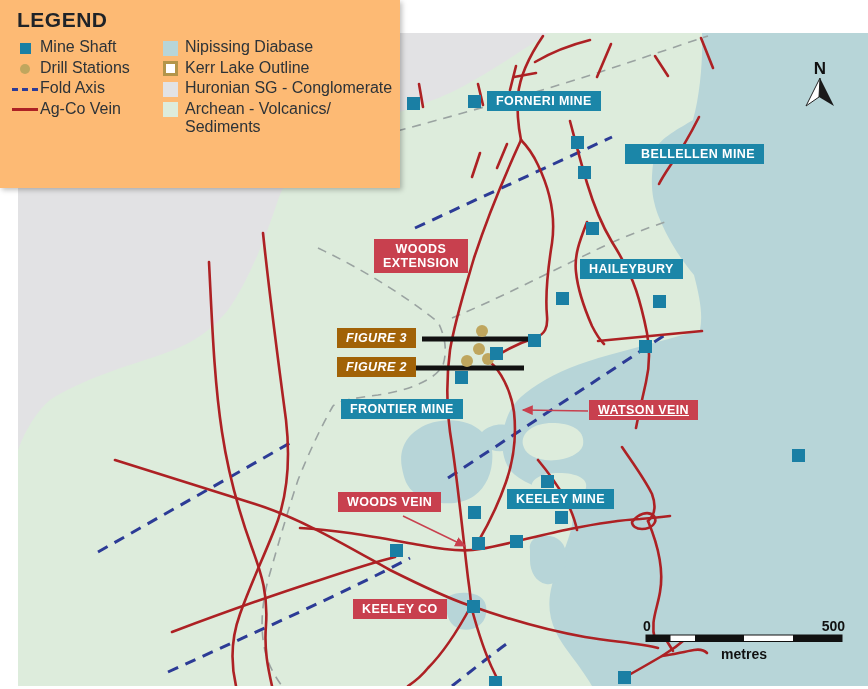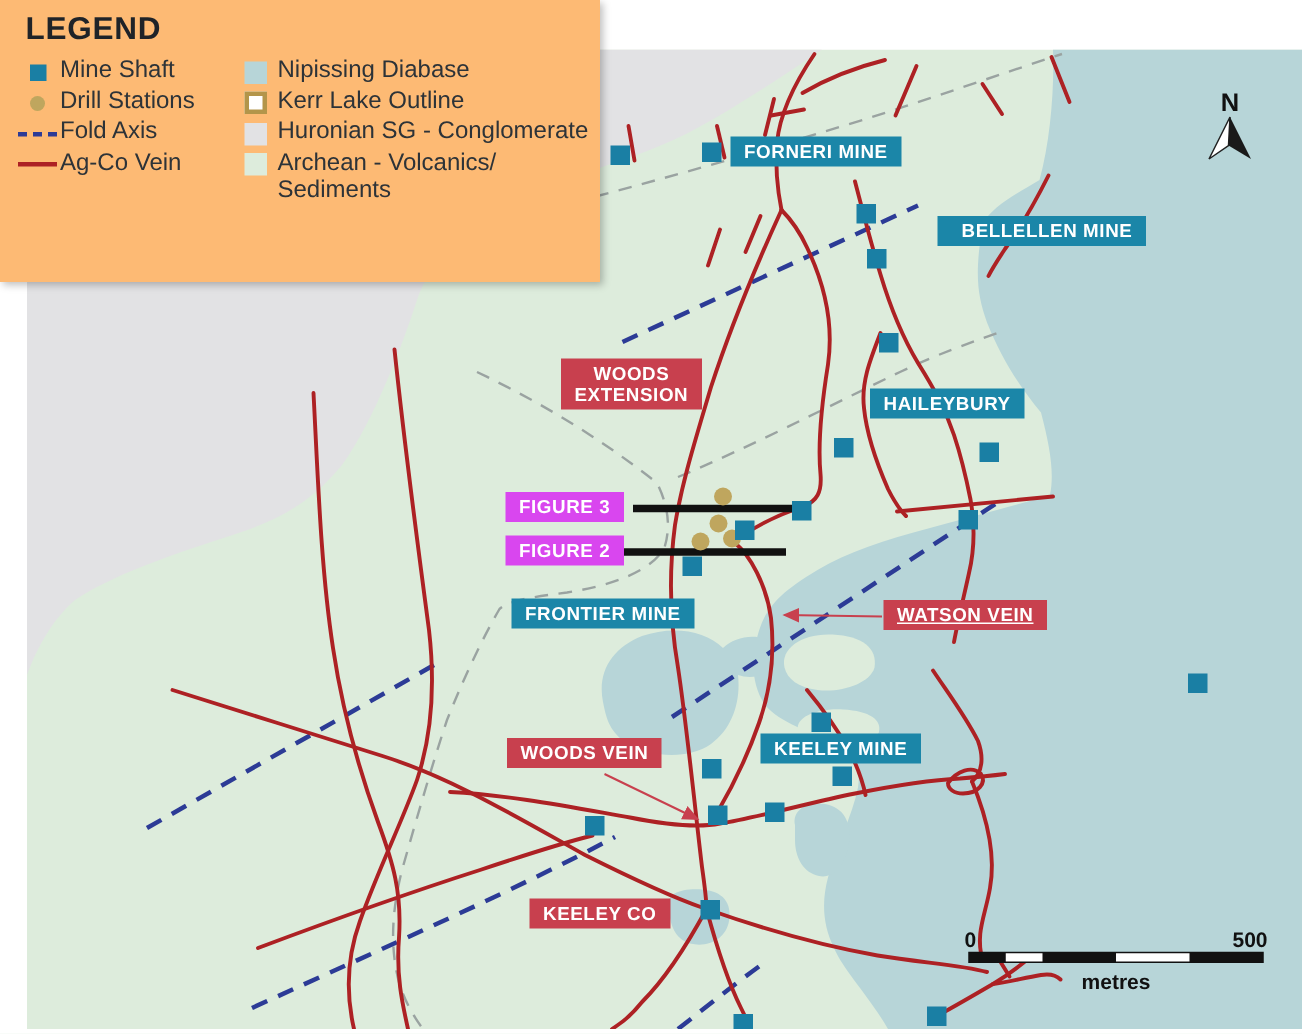--- a/index.html
+++ b/index.html
@@ -4,21 +4,21 @@
 <style>
   html,body{margin:0;padding:0;background:#ffffff;}
   #stage{position:relative;width:868px;height:689px;background:#ffffff;overflow:hidden;
          font-family:"Liberation Sans", sans-serif;}
   #mapsvg{position:absolute;left:0;top:0;}
   
   .maplabel{position:absolute;color:#ffffff;font-weight:bold;font-size:12.5px;
             letter-spacing:.4px;padding:3px 9px;white-space:nowrap;line-height:14px;}
   .teal{background:#1b86a8;}
   .red{background:#c8404e;}
-  .dark{background:#d946ef;}
+  .dark{background:#a16207;font-style:italic;}
   .center{text-align:center;}
   
   #legend{position:absolute;left:0;top:0;width:400px;height:188px;background:#fdba74;
           box-shadow:2px 2px 5px rgba(0,0,0,.25);}
   #legend h1{margin:8px 0 6px 17px;font-size:21px;letter-spacing:.5px;color:#1f2328;}
   .leg-cols{display:flex;}
   .leg-col{display:flex;flex-direction:column;}
   .leg-col.left{width:145px;margin-left:10px;}
   .leg-col.right{width:245px;}
   .leg-item{display:flex;height:20.5px;font-size:16px;color:#2d3338;}

